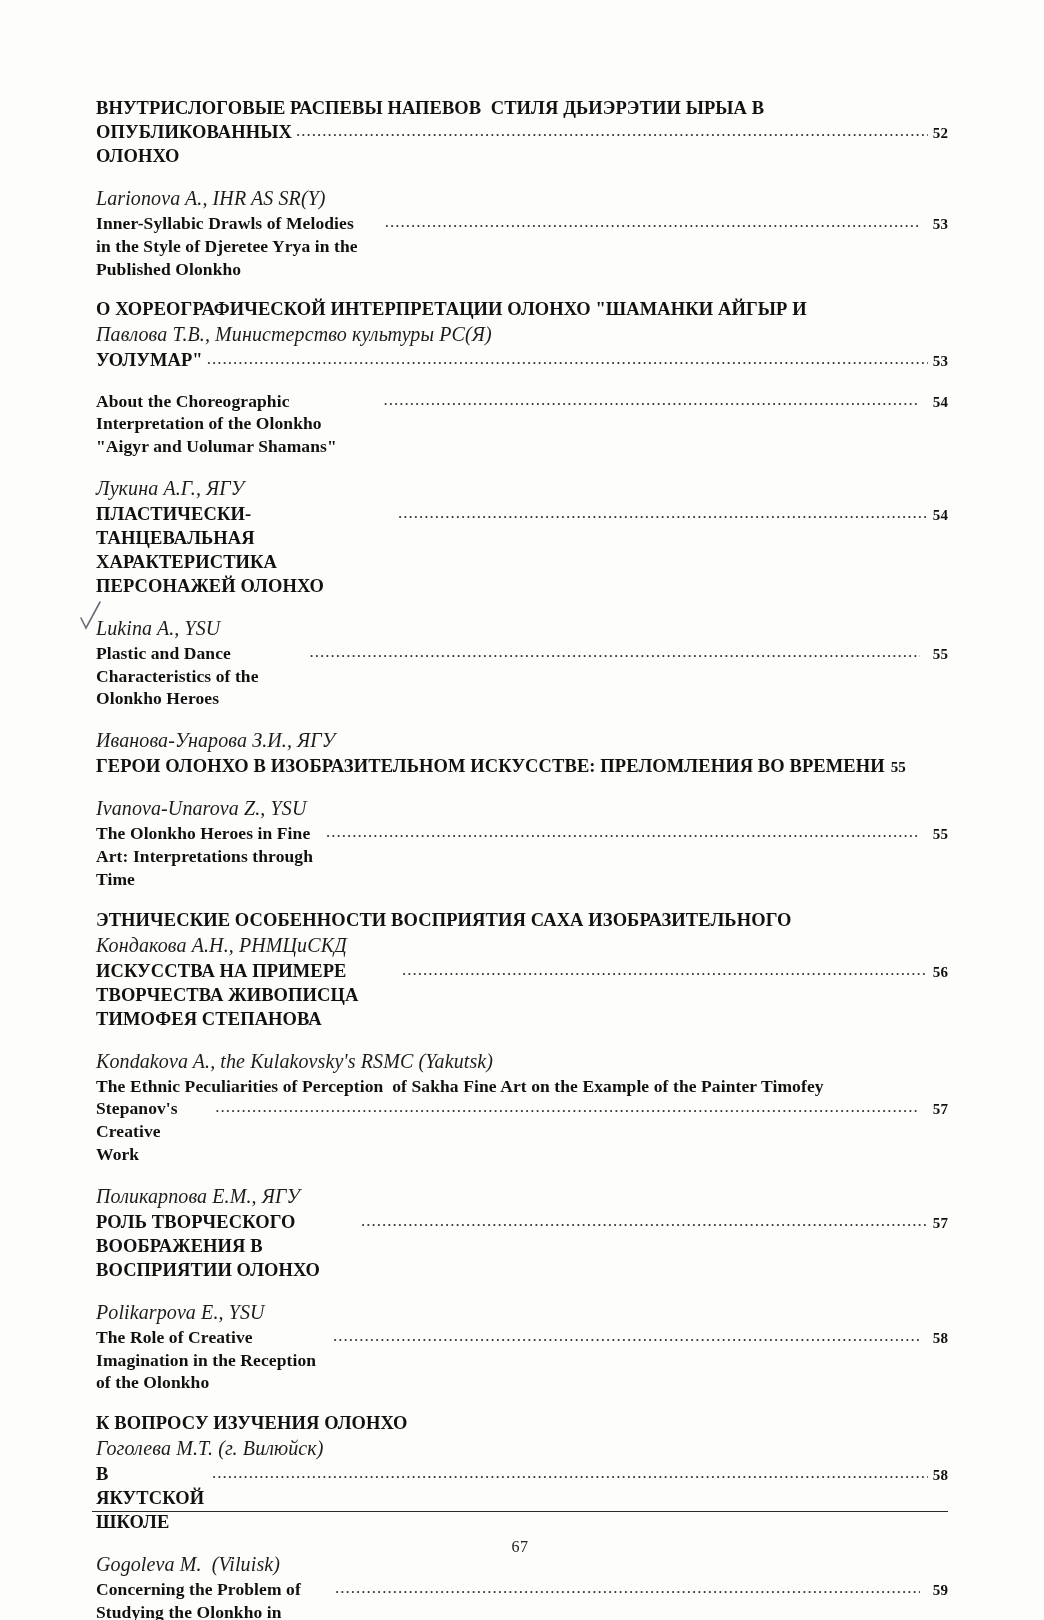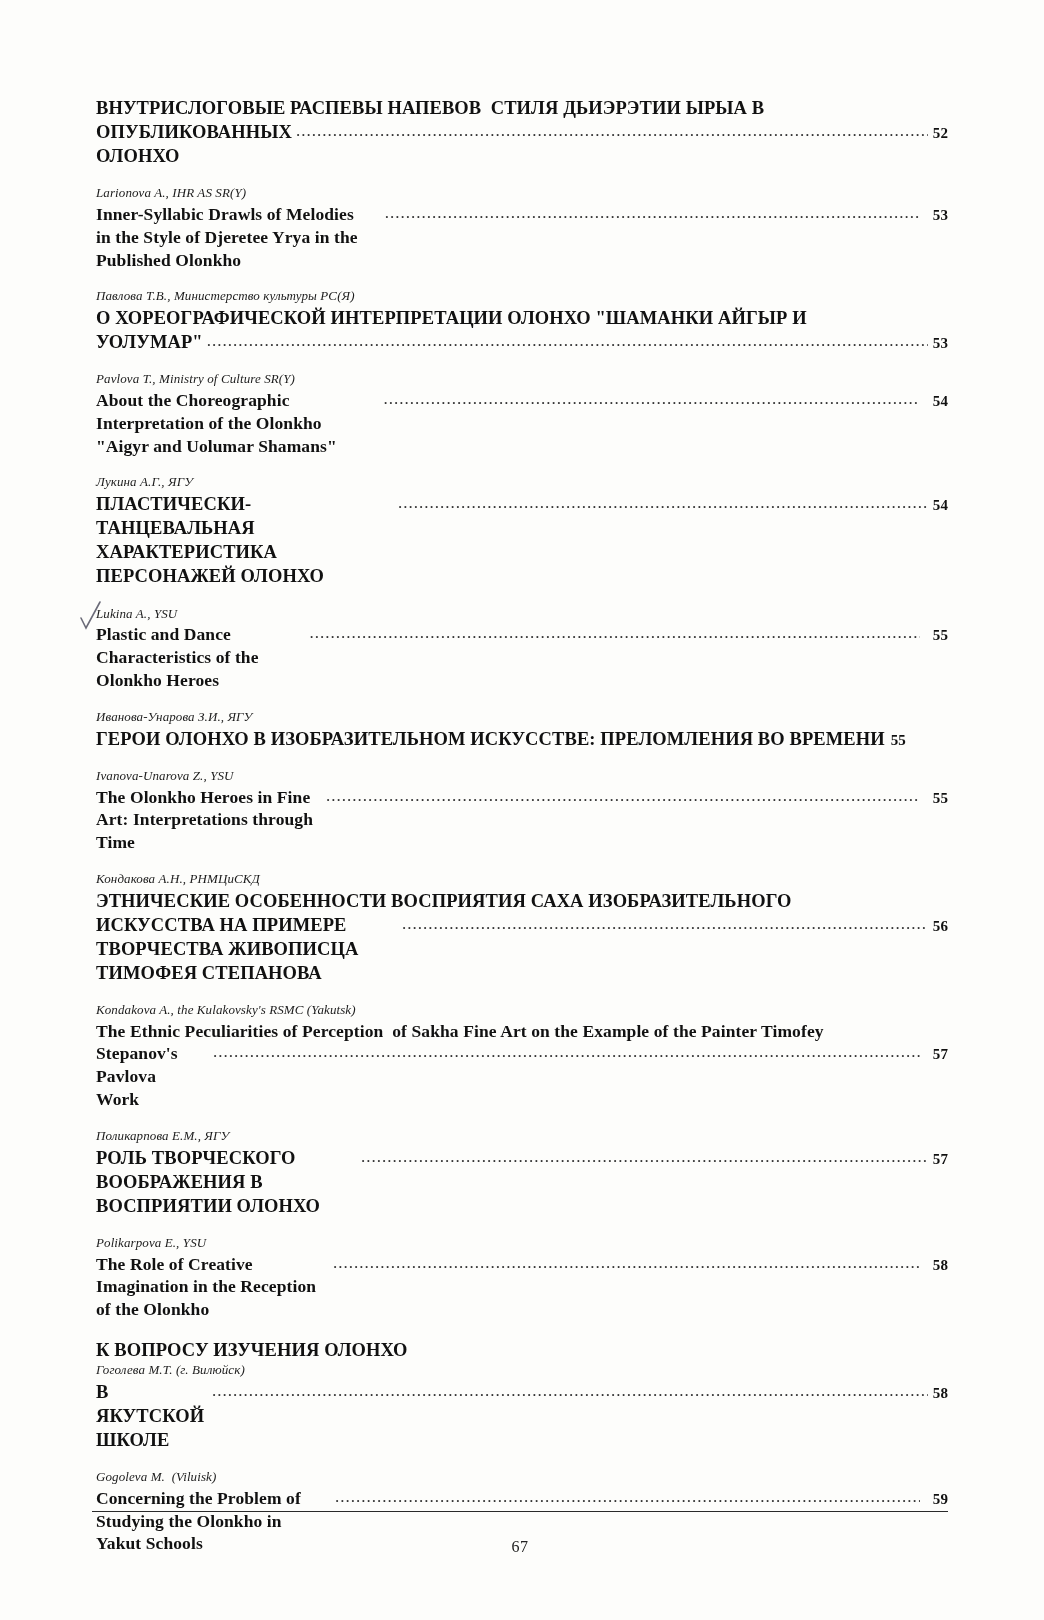--- a/index.html
+++ b/index.html
@@ -34,21 +34,21 @@
     align-items: baseline;
     width: 100%;
     line-height: 1.30;
   }
   .txt {
     white-space: pre-wrap;
   }
   
   .author {
     font-style: italic;
-    font-size: 13px;
+    font-size: 20px;
     letter-spacing: 0.1px;
     color: #1c1c1c;
     margin-bottom: 1px;
     align-items: center;
   }
   
   .title {
     font-weight: bold;
     font-size: 18px;
     letter-spacing: 0.1px;
@@ -130,36 +130,33 @@
         <div class="line author">
           <span class="txt">Larionova A., IHR AS SR(Y)</span>
         </div>
         <div class="line title en">
           <span class="txt">Inner-Syllabic Drawls of Melodies in the Style of Djeretee Yrya in the Published Olonkho</span>
           <span class="leader"></span>
           <span class="pageno">53</span>
         </div>
       </div>
       <div class="entry">
+        <div class="line title ru">
+          <span class="txt">О ХОРЕОГРАФИЧЕСКОЙ ИНТЕРПРЕТАЦИИ ОЛОНХО "ШАМАНКИ АЙГЫР И</span>
+        </div>
         <div class="line author">
           <span class="txt">Павлова Т.В., Министерство культуры РС(Я)</span>
         </div>
         <div class="line title ru">
-          <span class="txt">О ХОРЕОГРАФИЧЕСКОЙ ИНТЕРПРЕТАЦИИ ОЛОНХО "ШАМАНКИ АЙГЫР И</span>
-        </div>
-        <div class="line title ru">
           <span class="txt">УОЛУМАР"</span>
           <span class="leader"></span>
           <span class="pageno">53</span>
         </div>
       </div>
       <div class="entry">
-        <div class="line author">
-          <span class="txt">Pavlova T., Ministry of Culture SR(Y)</span>
-        </div>
         <div class="line title en">
           <span class="txt">About the Choreographic Interpretation of the Olonkho "Aigyr and Uolumar Shamans"</span>
           <span class="leader"></span>
           <span class="pageno">54</span>
         </div>
       </div>
       <div class="entry">
         <div class="line author">
           <span class="txt">Лукина А.Г., ЯГУ</span>
         </div>
@@ -192,41 +189,41 @@
         <div class="line author">
           <span class="txt">Ivanova-Unarova Z., YSU</span>
         </div>
         <div class="line title en">
           <span class="txt">The Olonkho Heroes in Fine Art: Interpretations through Time</span>
           <span class="leader"></span>
           <span class="pageno">55</span>
         </div>
       </div>
       <div class="entry">
+        <div class="line title ru">
+          <span class="txt">ЭТНИЧЕСКИЕ ОСОБЕННОСТИ ВОСПРИЯТИЯ САХА ИЗОБРАЗИТЕЛЬНОГО</span>
+        </div>
         <div class="line author">
           <span class="txt">Кондакова А.Н., РНМЦиСКД</span>
         </div>
         <div class="line title ru">
-          <span class="txt">ЭТНИЧЕСКИЕ ОСОБЕННОСТИ ВОСПРИЯТИЯ САХА ИЗОБРАЗИТЕЛЬНОГО</span>
-        </div>
-        <div class="line title ru">
           <span class="txt">ИСКУССТВА НА ПРИМЕРЕ ТВОРЧЕСТВА ЖИВОПИСЦА ТИМОФЕЯ СТЕПАНОВА</span>
           <span class="leader"></span>
           <span class="pageno">56</span>
         </div>
       </div>
       <div class="entry">
         <div class="line author">
           <span class="txt">Kondakova A., the Kulakovsky's RSMC (Yakutsk)</span>
         </div>
         <div class="line title en">
           <span class="txt">The Ethnic Peculiarities of Perception  of Sakha Fine Art on the Example of the Painter Timofey</span>
         </div>
         <div class="line title en">
-          <span class="txt">Stepanov's Pavlova Work</span>
+          <span class="txt">Stepanov's Creative Work</span>
           <span class="leader"></span>
           <span class="pageno">57</span>
         </div>
       </div>
       <div class="entry">
         <div class="line author">
           <span class="txt">Поликарпова Е.М., ЯГУ</span>
         </div>
         <div class="line title ru">
           <span class="txt">РОЛЬ ТВОРЧЕСКОГО ВООБРАЖЕНИЯ В ВОСПРИЯТИИ ОЛОНХО</span>

